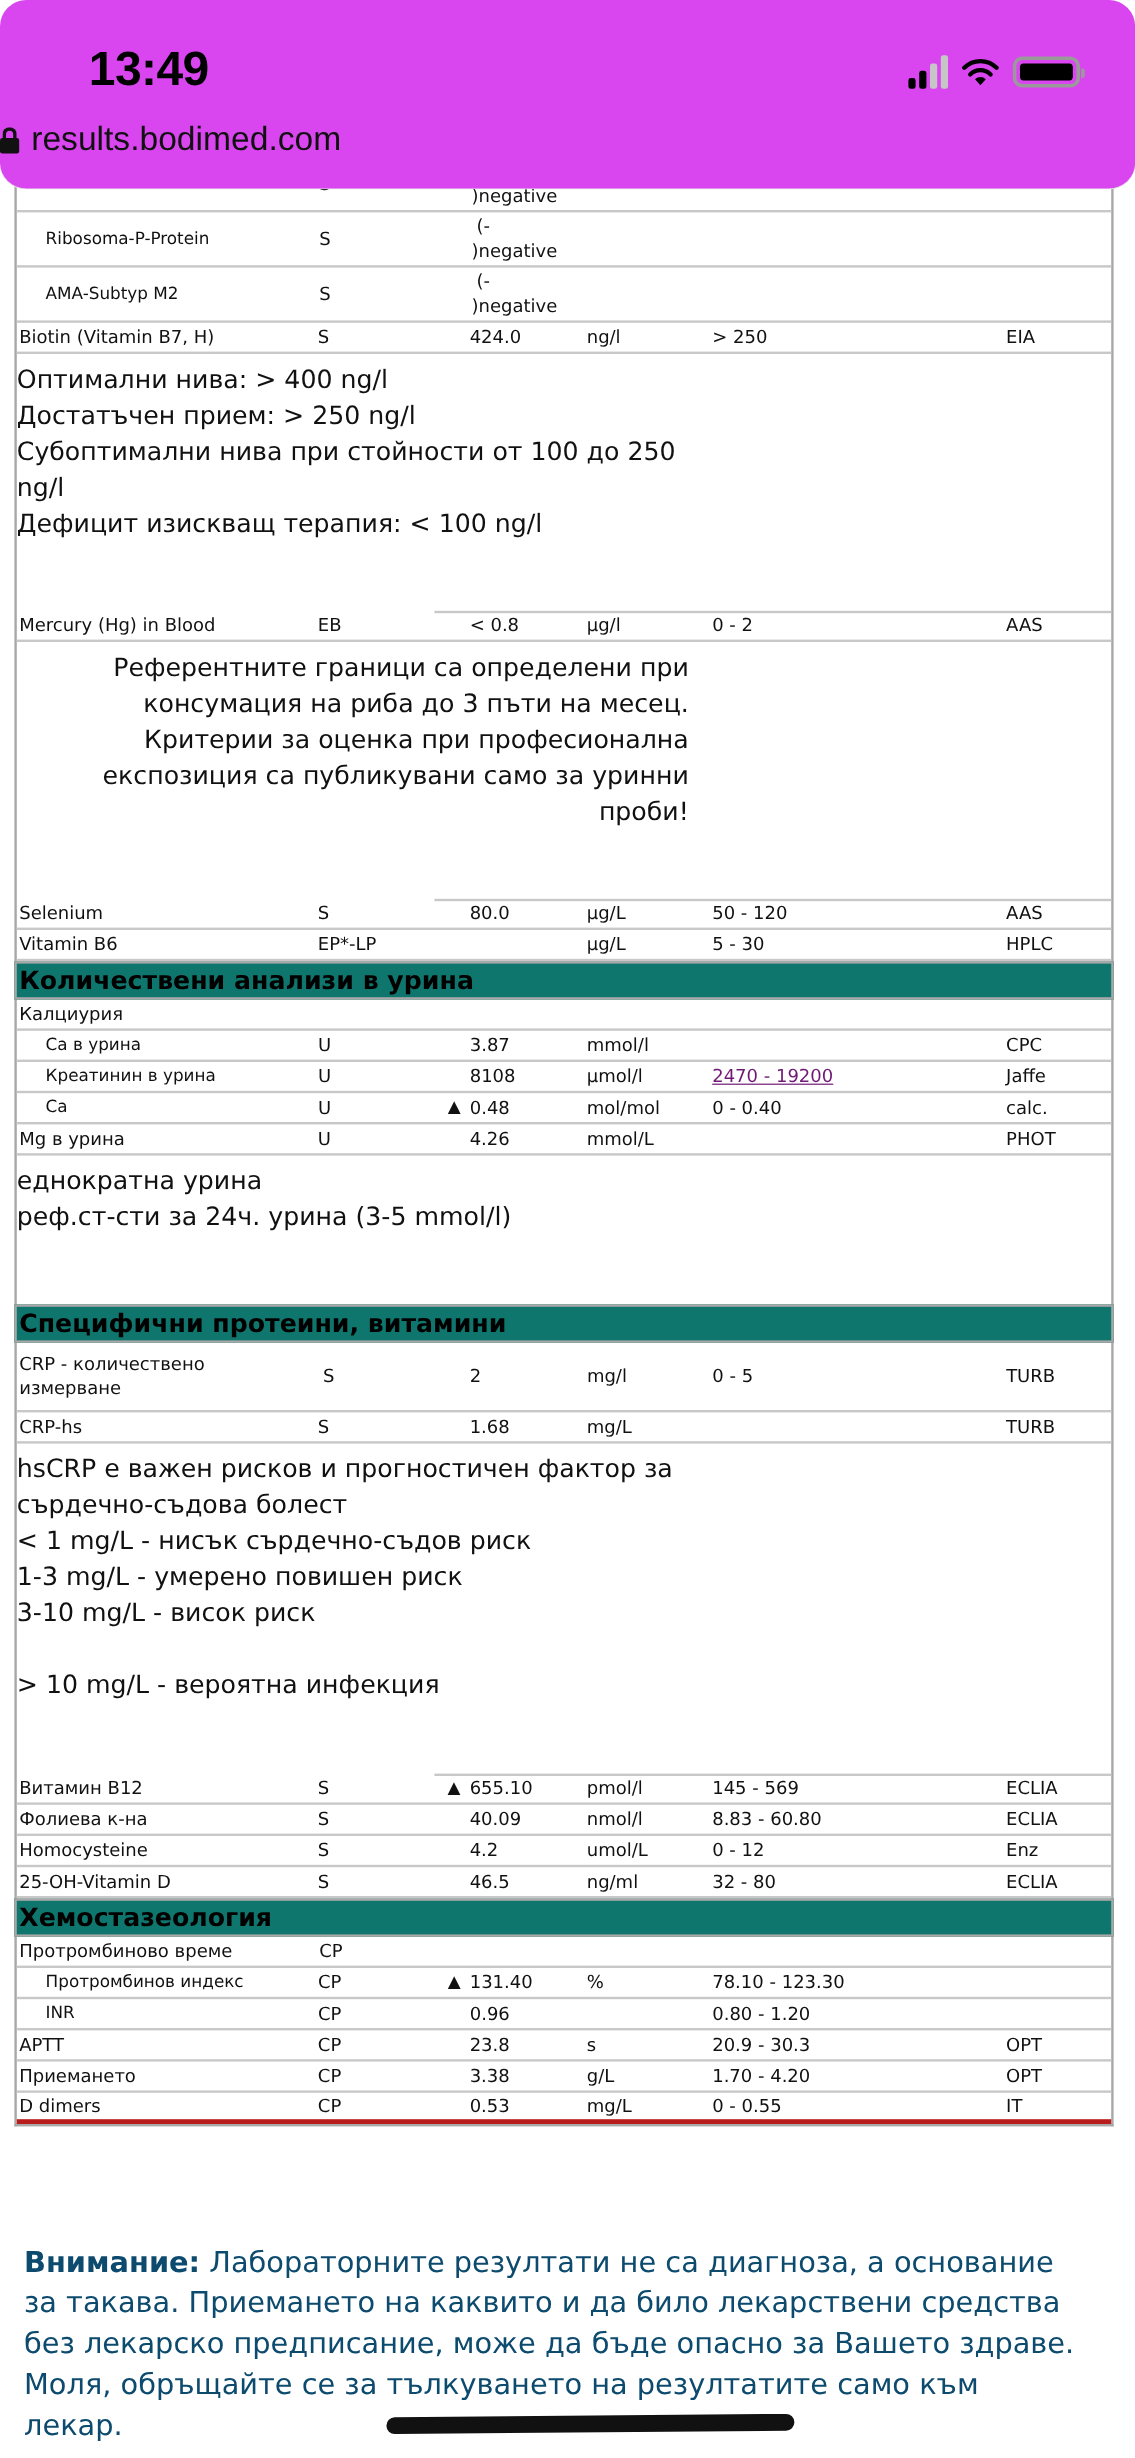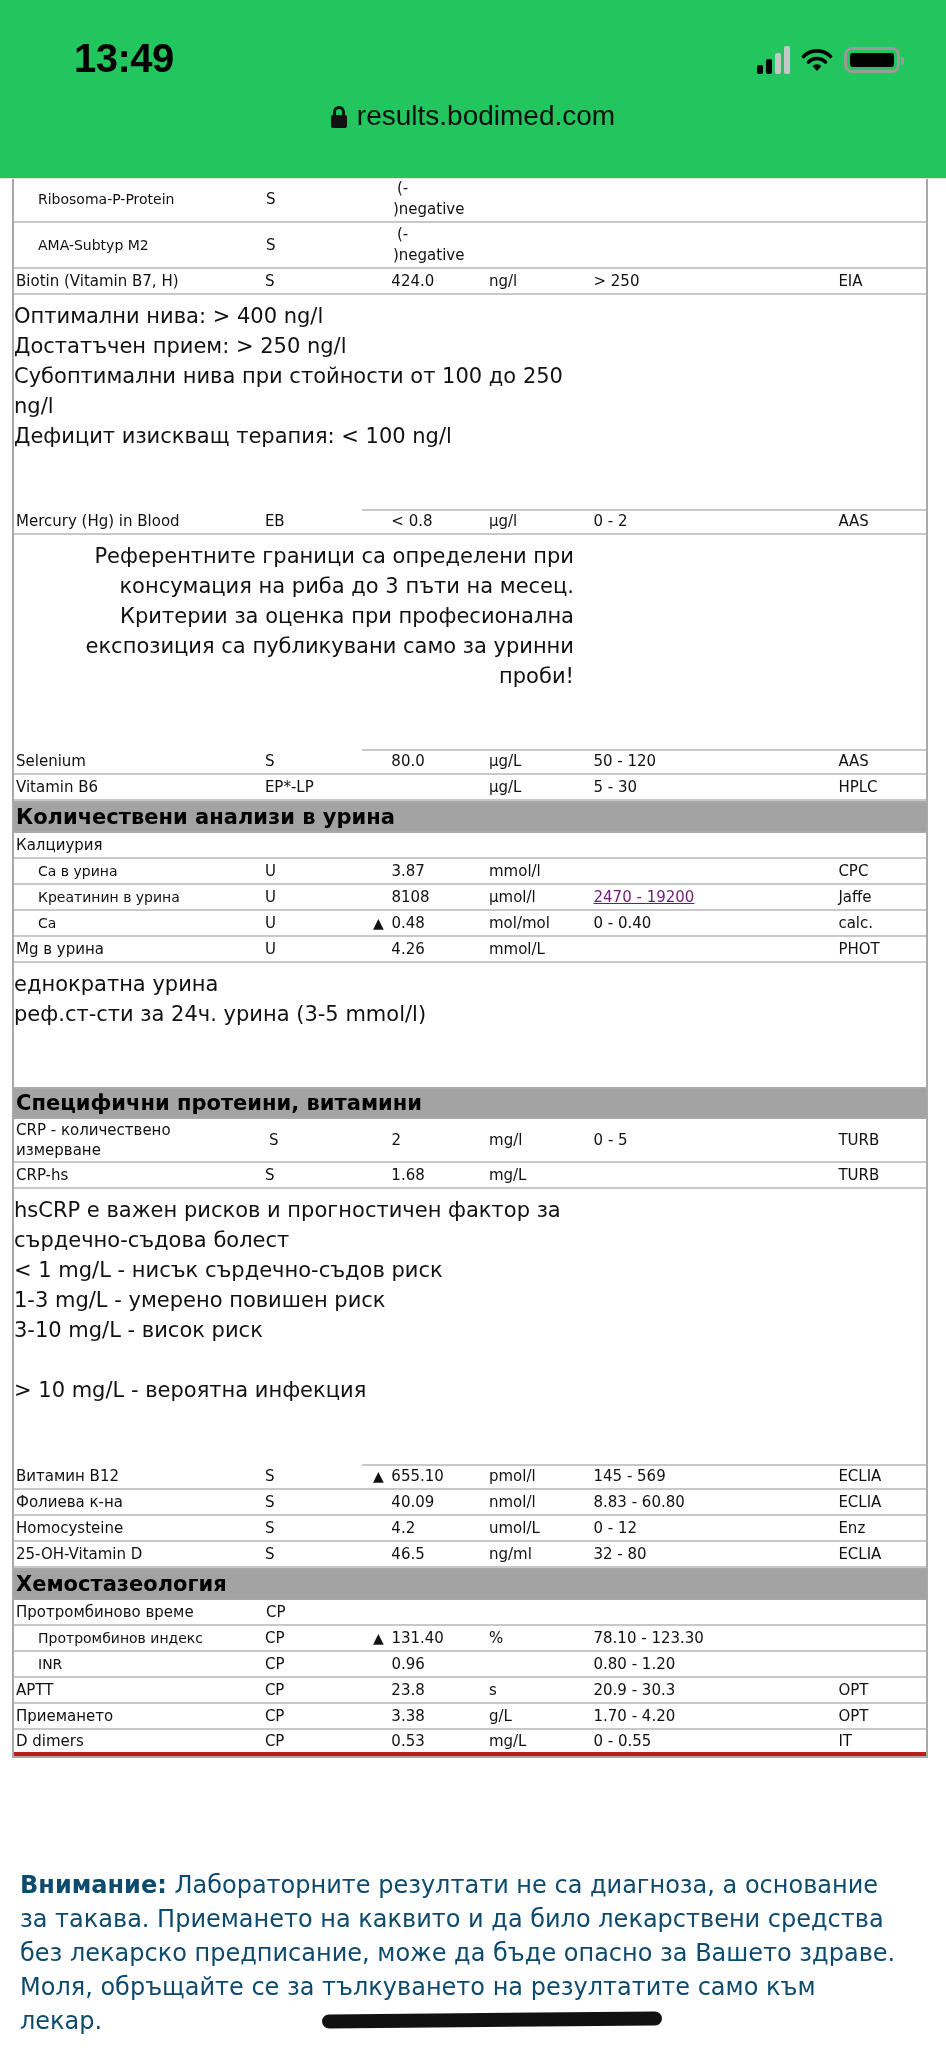--- a/index.html
+++ b/index.html
@@ -1,30 +1,30 @@
 <!DOCTYPE html>
 <html><head>
 <meta charset="utf-8">
 <style>
   * { box-sizing: border-box; margin: 0; padding: 0; }
   html, body { width: 946px; height: 2048px; overflow: hidden; background: #fff; }
   body { font-family: "DejaVu Sans", sans-serif; color: #000; position: relative; }
 
   
-  .topbar { position: absolute; left: 0; top: 0; width: 946px; height: 179px; background: #22c55e; z-index: 10; border-bottom: 1px solid #e2e2e2; }
+  .topbar { position: absolute; left: 0; top: 0; width: 946px; height: 158px; background: #d946ef; z-index: 10; border-bottom: 1px solid #e2e2e2; border-radius: 22px; }
   .time { position: absolute; left: 74px; top: 36px; font-family: "Liberation Sans", sans-serif; font-size: 40px; font-weight: bold; letter-spacing: -0.5px; }
   .status-icons { position: absolute; right: 46px; top: 46px; display: flex; align-items: center; gap: 10px; }
   .signal { display: flex; align-items: flex-end; gap: 3px; height: 28px; }
   .signal span { width: 6px; background: #000; border-radius: 2px; }
   .signal span.off { background: #c6c6c6; }
   .wifi { width: 34px; height: 26px; }
   .battery { width: 56px; height: 26px; border: 3px solid #9a9a9a; border-radius: 8px; padding: 3px; position: relative; }
   .battery::after { content: ""; position: absolute; right: -7px; top: 7px; width: 3px; height: 8px; background: #9a9a9a; border-radius: 0 2px 2px 0; }
   .battery-fill { width: 100%; height: 100%; background: #000; border-radius: 3px; }
-  .url-row { position: absolute; left: 0; right: 0; top: 100px; display: flex; justify-content: center; align-items: center; gap: 10px; font-family: "Liberation Sans", sans-serif; font-size: 28px; color: #111; }
+  .url-row { position: absolute; left: 0; right: 0; top: 100px; display: flex; align-items: center; gap: 10px; font-family: "Liberation Sans", sans-serif; font-size: 28px; color: #111; }
   .lock { width: 16px; height: 22px; position: relative; margin-top: 2px; }
   .lock::before { content: ""; position: absolute; left: 2px; top: 0; width: 12px; height: 12px; border: 3px solid #111; border-bottom: none; border-radius: 7px 7px 0 0; box-sizing: border-box; }
   .lock::after { content: ""; position: absolute; left: 0; top: 9px; width: 16px; height: 13px; background: #111; border-radius: 2px; }
 
   
   .results { position: absolute; left: 12px; top: 100px; width: 916px; border: 2px solid #a8a8a8; border-top: none; }
   .row { display: flex; align-items: center; border-bottom: 2px solid #c8c8c8; font-family: "DejaVu Sans", sans-serif; font-size: 15px; color: #111; position: relative; }
   .row > div { padding: 0 2px; }
   .c-name { width: 250px; }
   .c-name.sub { padding-left: 24px !important; font-size: 14px; }
@@ -35,21 +35,21 @@
   .c-ref { width: 246px; }
   .c-ref a { color: #701a75; text-decoration: underline; }
   .c-meth { width: 90px; }
   .h26 { height: 26px; }
   .h46 { height: 46px; }
   .neg { line-height: 21px; padding-top: 1px; }
   .note { border-bottom: 2px solid #c8c8c8; position: relative; }
   .note-text { padding-top: 6px; font-size: 21px; line-height: 30px; color: #111; white-space: pre-line; }
   .note-sep { position: absolute; left: 348px; right: 0; bottom: -2px; height: 2px; background: #c8c8c8; }
   .note.nob { border-bottom: none; }
-  .section { height: 32px; background: #a3a3a3; border: 2px solid #a8a8a8; border-left: none; border-right: none; font-weight: bold; font-size: 21px; display: flex; align-items: center; padding-left: 2px; margin: 0 -2px; border-left: 2px solid #a8a8a8; border-right: 2px solid #a8a8a8; }
+  .section { height: 32px; background: #0f766e; border: 2px solid #a8a8a8; border-left: none; border-right: none; font-weight: bold; font-size: 21px; display: flex; align-items: center; padding-left: 2px; margin: 0 -2px; border-left: 2px solid #a8a8a8; border-right: 2px solid #a8a8a8; }
 
   
   .disclaimer { position: absolute; left: 20px; top: 1868px; width: 880px; font-family: "DejaVu Sans", sans-serif; font-size: 24px; line-height: 34px; color: #0c4a6e; }
   .disclaimer b { font-weight: bold; }
   .redact { position: absolute; left: 302px; top: 145px; width: 340px; height: 14px; background: #111; border-radius: 7px; transform: rotate(-0.5deg); }
 </style>
 </head>
 <body>
 
 <div class="topbar">
@@ -202,21 +202,21 @@
     <div class="c-unit">mmol/L</div>
     <div class="c-ref"></div>
     <div class="c-meth">PHOT</div>
   </div>
   <div class="note nob" style="height:124px;">
     <div class="note-text" style="width:560px;">еднократна урина
 реф.ст-сти за 24ч. урина (3-5 mmol/l)</div>
   </div>
 
   <div class="section">Специфични протеини, витамини</div>
-  <div class="row" style="height:44px;align-items:center;">
+  <div class="row" style="height:58px;align-items:center;">
     <div class="c-name" style="line-height:20px; width:200px; margin-right:50px;">CRP - количествено измерване</div>
     <div class="c-spec" style="padding-left:6px;">S</div>
     <div class="c-flag"></div>
     <div class="c-val">2</div>
     <div class="c-unit">mg/l</div>
     <div class="c-ref">0 - 5</div>
     <div class="c-meth">TURB</div>
   </div>
   <div class="row h26">
     <div class="c-name">CRP-hs</div>

